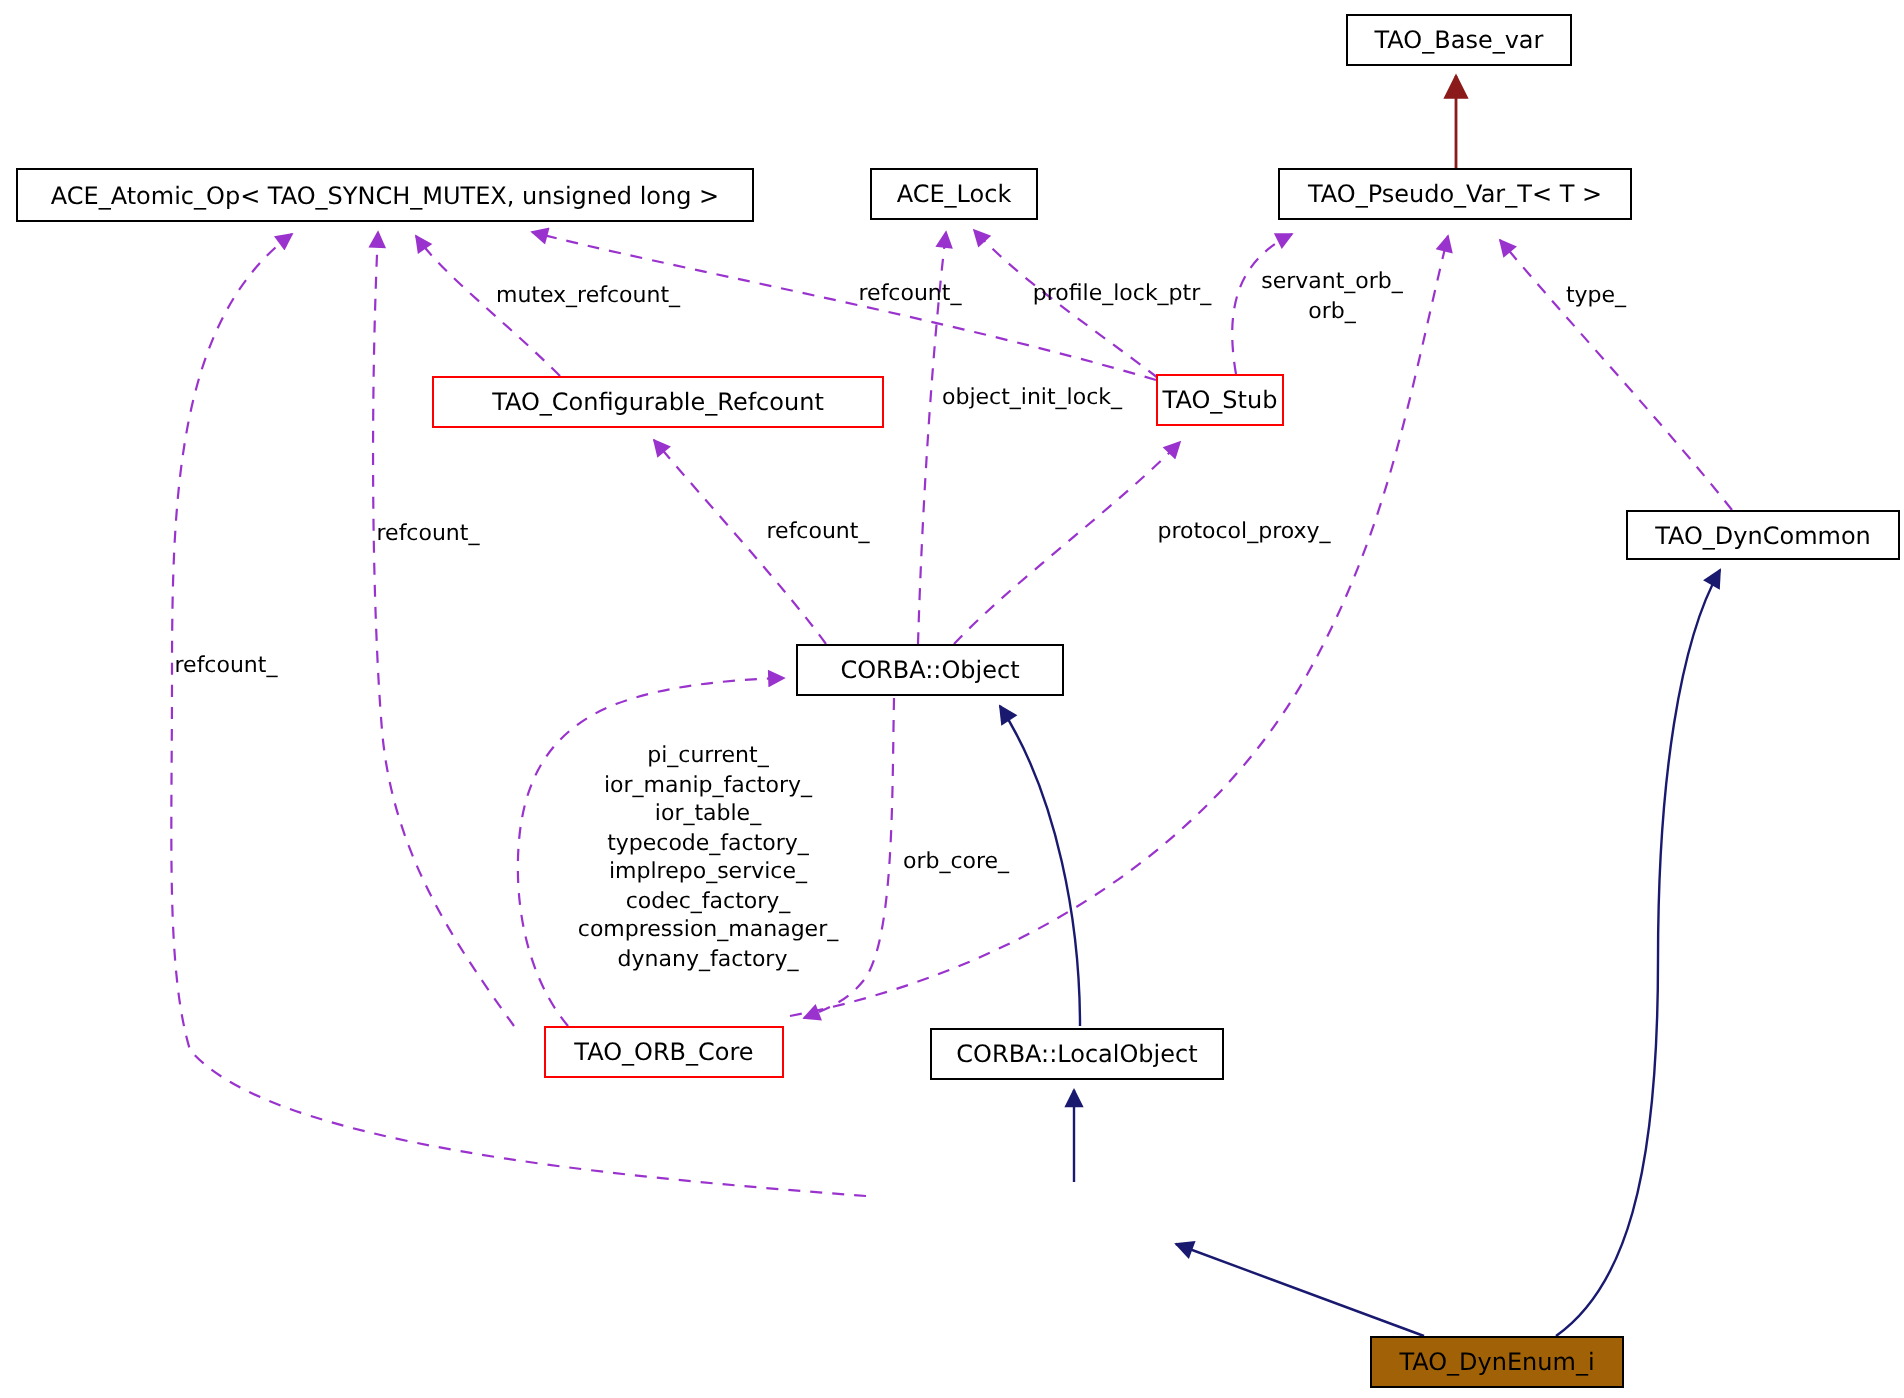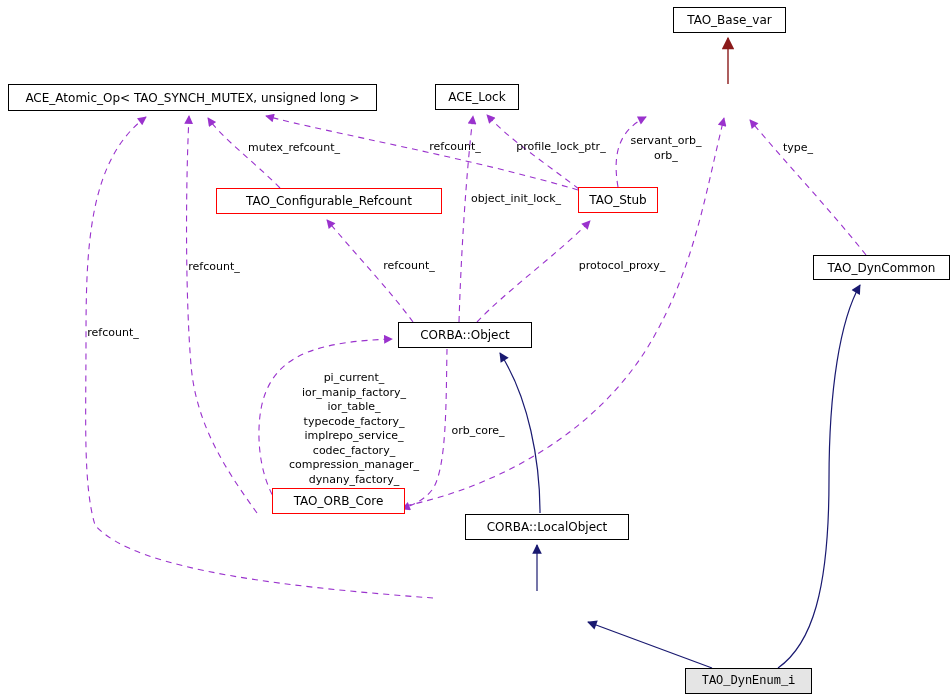--- a/index.html
+++ b/index.html
@@ -13,21 +13,21 @@
   .edge-inherit { fill:none; stroke:#191970; stroke-width:1.2; }
   .edge-prot    { fill:none; stroke:#8b1a1a; stroke-width:1.4; }
   .node {
     position:absolute; box-sizing:border-box;
     background:#ffffff; border:1px solid #000000;
     color:#000000; font-size:12px; text-align:right;
     display:flex; align-items:center; justify-content:center;
     white-space:nowrap; cursor:pointer;
   }
   .node.red   { border-color:#ff0000; }
-  .node.focus { background:#e5e5e5;font-family:Liberation Mono, monospace; }
+  .node.focus { background:#a16207; }
   .elabel {
     position:absolute; transform:translateX(-50%);
     color:#000000; font-size:11px; line-height:14.5px;
     text-align:center; white-space:pre-line; pointer-events:none;
   }
 </style>
 </head>
 <body>
 
 <div id="canvas">
@@ -63,26 +63,27 @@
     <path class="edge-inherit" d="M537,591 L537,545" marker-end="url(#arr-navy)"></path>
     <path class="edge-inherit" d="M712,668 L588,622" marker-end="url(#arr-navy)"></path>
     <path class="edge-inherit" d="M778,668 C812,644 829,590 829,480 C829,390 840,320 860,285" marker-end="url(#arr-navy)"></path>
 
     <path class="edge-prot" d="M728,84 L728,38" marker-end="url(#arr-darkred)"></path>
   </svg>
 
   <div class="node" style="left:8px;   top:84px;  width:369px; height:27px">ACE_Atomic_Op&lt; TAO_SYNCH_MUTEX, unsigned long &gt;</div>
   <div class="node" style="left:435px; top:84px;  width:84px;  height:26px">ACE_Lock</div>
   <div class="node" style="left:673px; top:7px;   width:113px; height:26px">TAO_Base_var</div>
+  <div class="node" style="left:639px; top:84px;  width:177px; height:26px">TAO_Pseudo_Var_T&lt; T &gt;</div>
   <div class="node red" style="left:216px; top:188px; width:226px; height:26px">TAO_Configurable_Refcount</div>
-  <div class="node red" style="left:578px; top:187px; width:80px;  height:26px">TAO_Stub</div>
+  <div class="node red" style="left:578px; top:187px; width:64px;  height:26px">TAO_Stub</div>
   <div class="node" style="left:813px; top:255px; width:137px; height:25px">TAO_DynCommon</div>
   <div class="node" style="left:398px; top:322px; width:134px; height:26px">CORBA::Object</div>
-  <div class="node red" style="left:272px; top:488px; width:133px; height:26px">TAO_ORB_Core</div>
-  <div class="node" style="left:465px; top:514px; width:164px; height:26px">CORBA::LocalObject</div>
+  <div class="node red" style="left:272px; top:513px; width:120px; height:26px">TAO_ORB_Core</div>
+  <div class="node" style="left:465px; top:514px; width:147px; height:26px">CORBA::LocalObject</div>
   <div class="node focus" style="left:685px; top:668px; width:127px; height:26px">TAO_DynEnum_i</div>
 
   <div class="elabel" style="left:294px; top:141px">mutex_refcount_</div>
   <div class="elabel" style="left:455px; top:140px">refcount_</div>
   <div class="elabel" style="left:561px; top:140px">profile_lock_ptr_</div>
   <div class="elabel" style="left:666px; top:134px">servant_orb_
 orb_</div>
   <div class="elabel" style="left:798px; top:141px">type_</div>
   <div class="elabel" style="left:516px; top:192px">object_init_lock_</div>
   <div class="elabel" style="left:214px; top:260px">refcount_</div>

